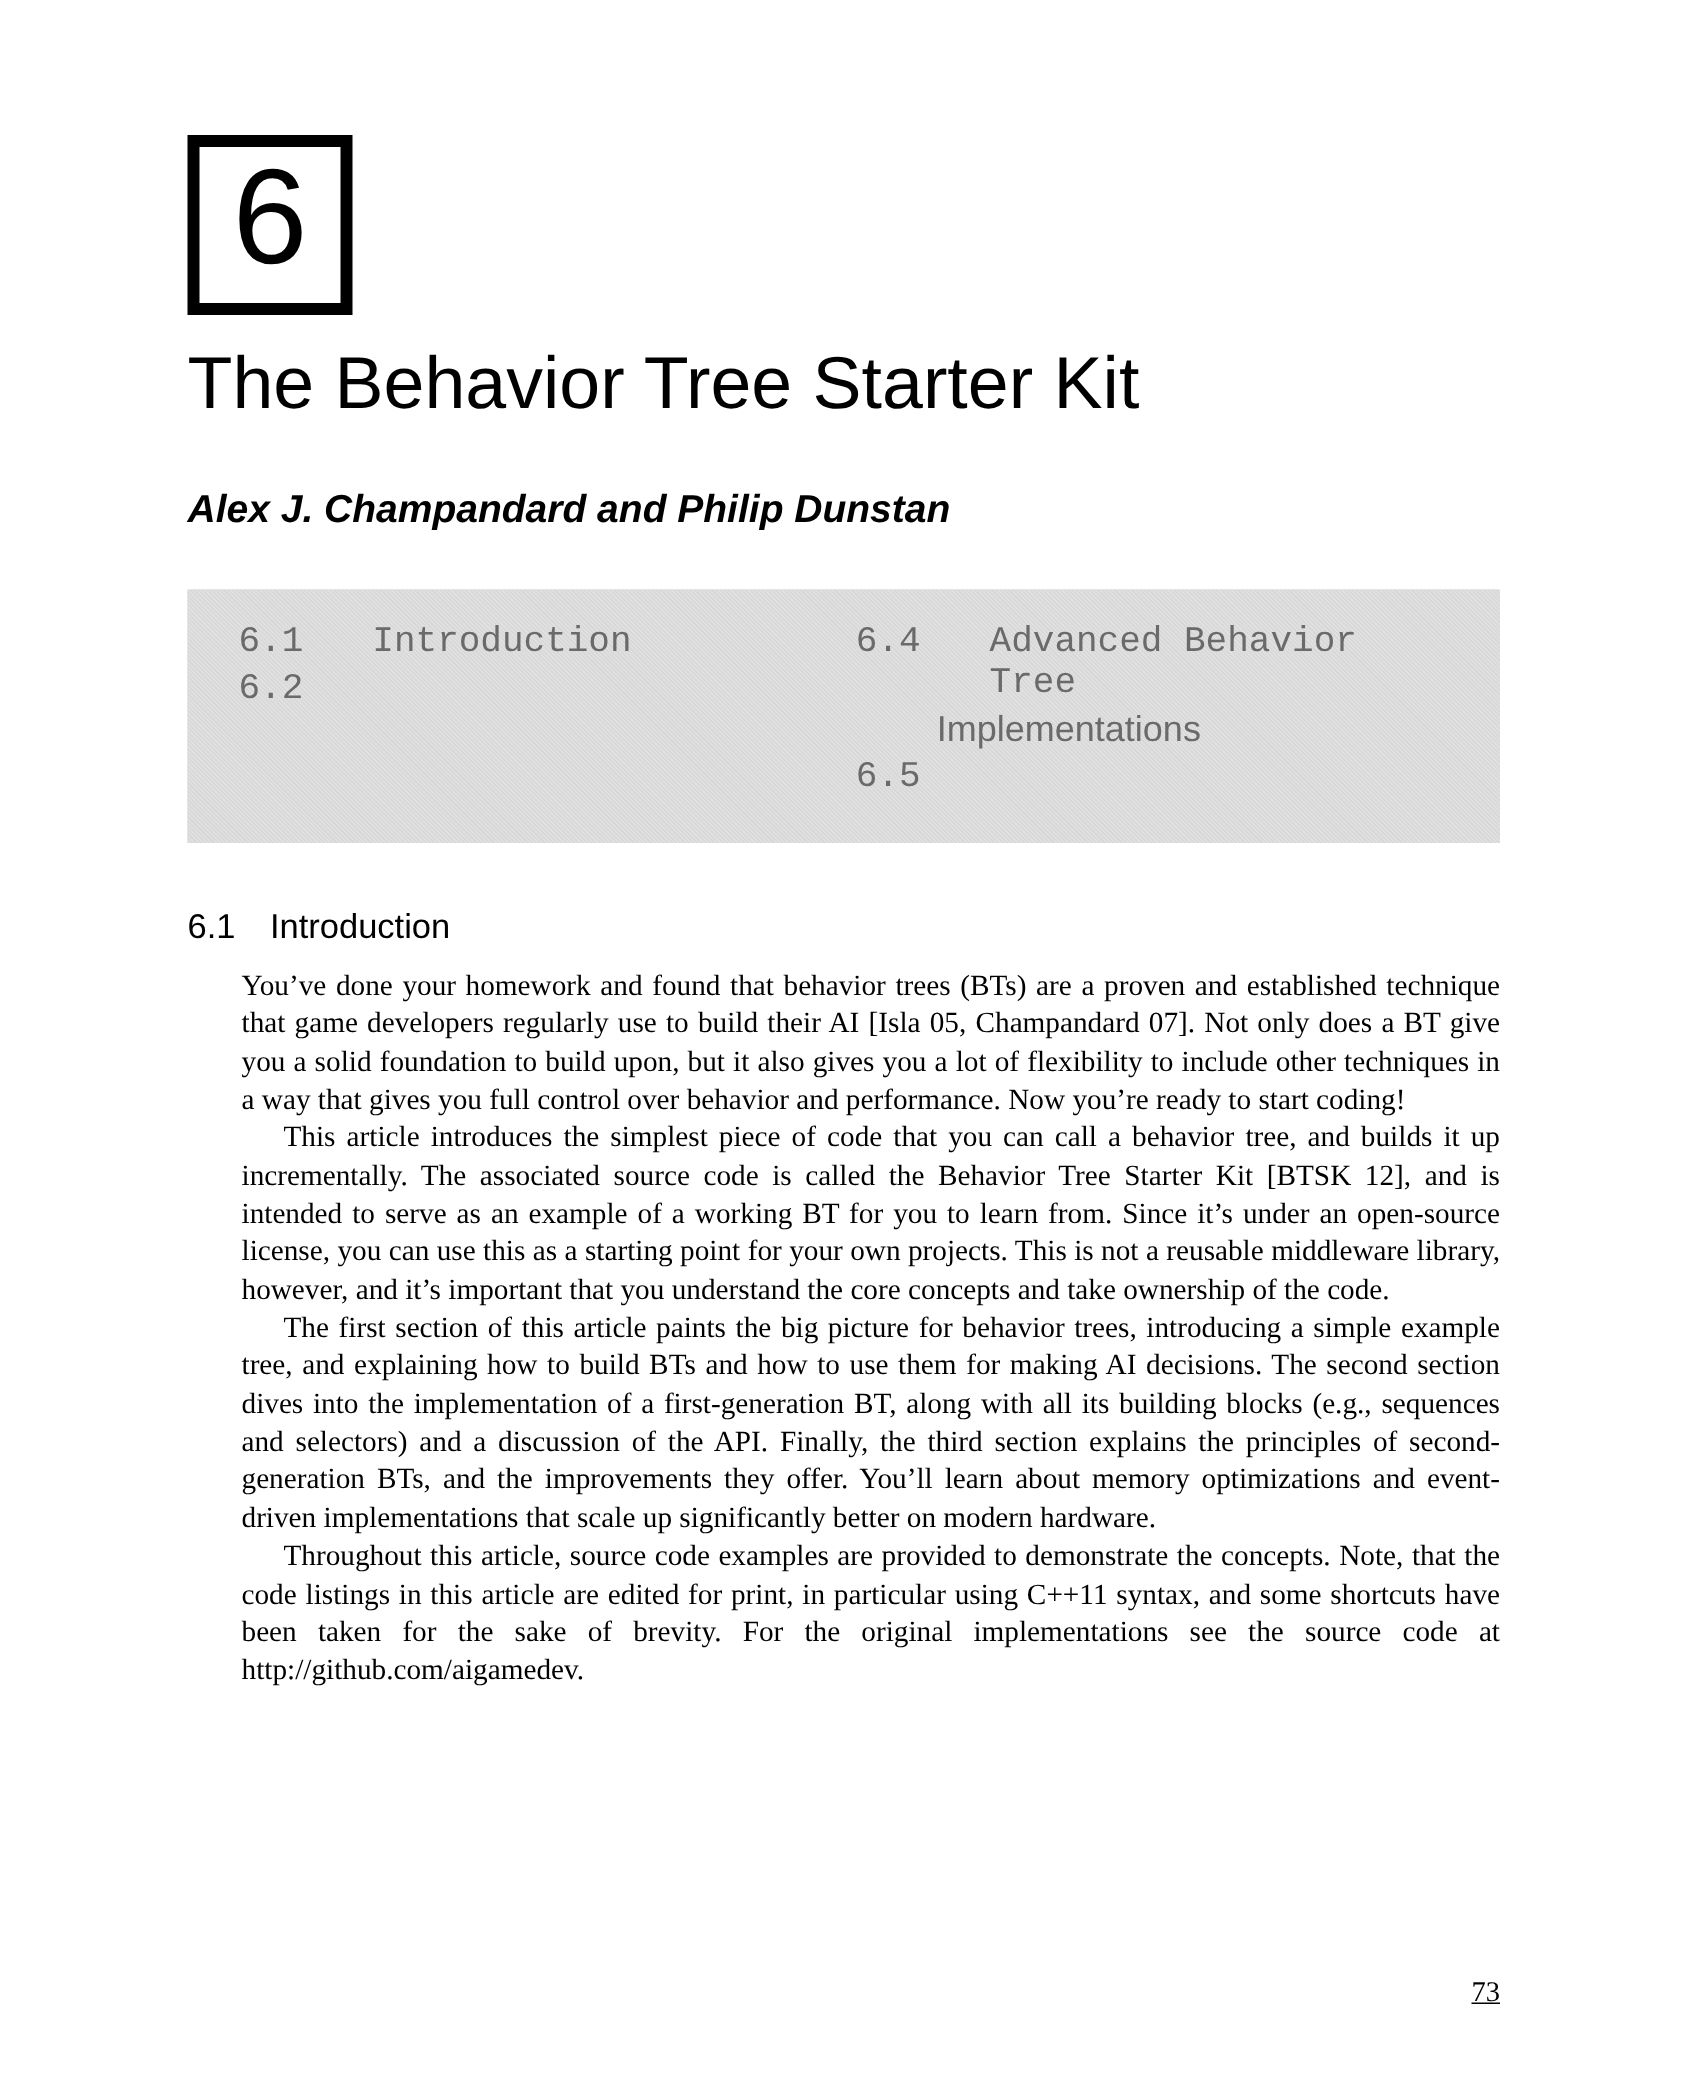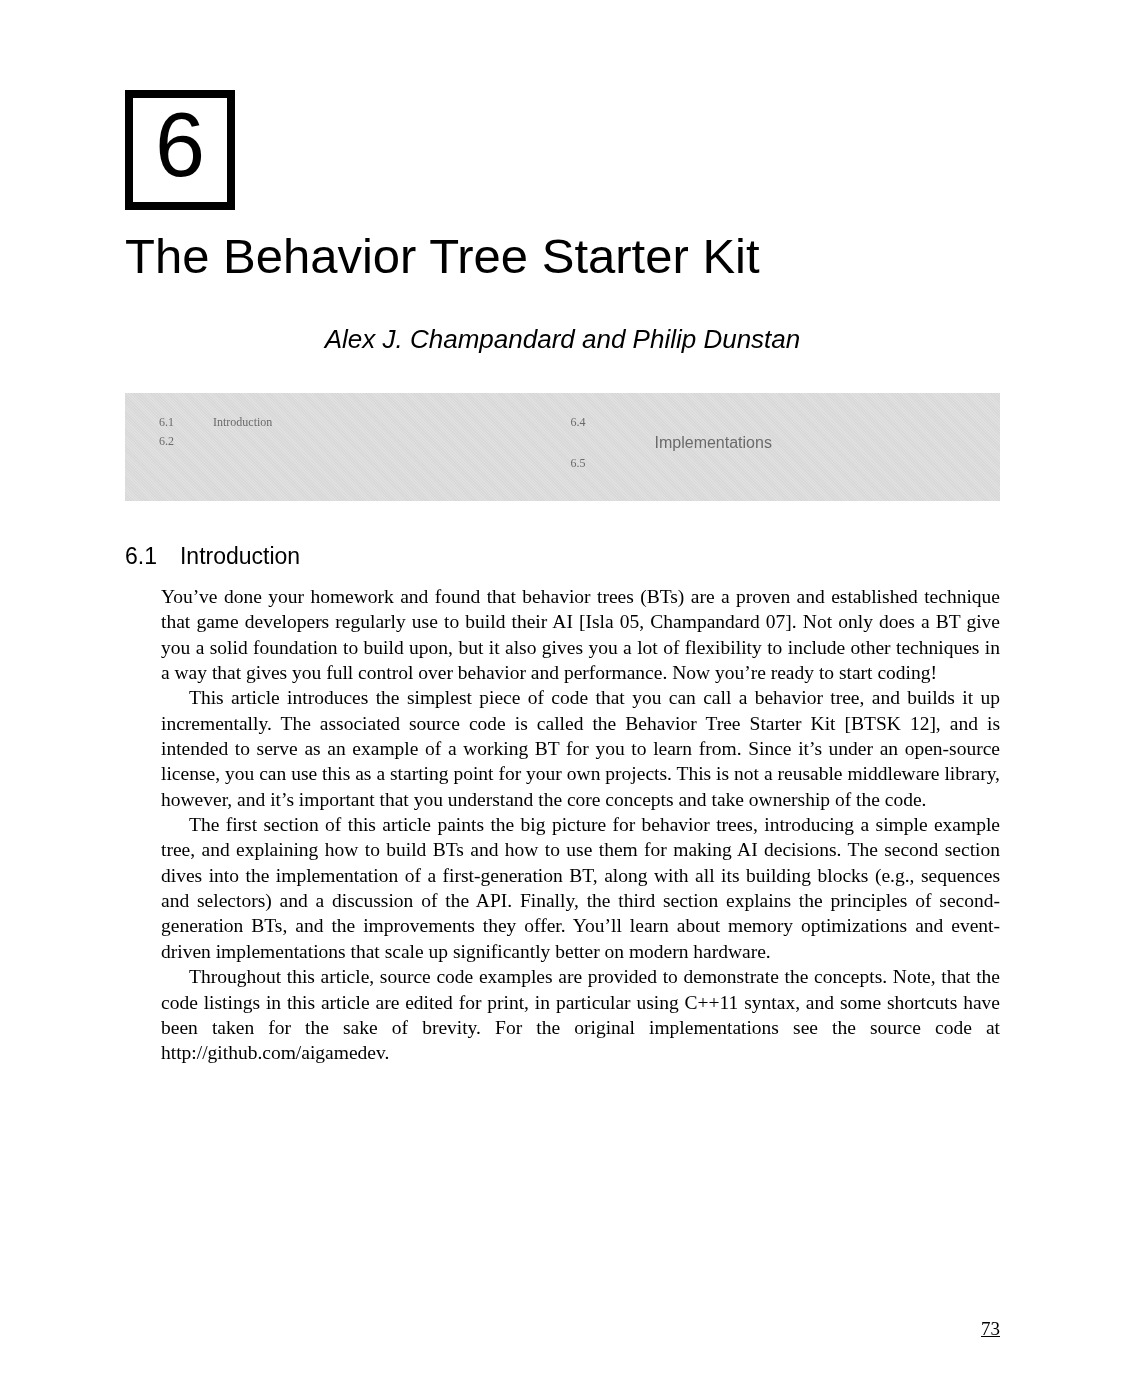--- a/index.html
+++ b/index.html
@@ -29,23 +29,22 @@
     .chapter-title {
       font-family: 'Century Gothic', 'Avant Garde', Futura, Arial, sans-serif;
       font-size: 49px;
       font-weight: 300;
       margin-bottom: 40px;
     }
     .authors {
       font-family: 'Century Gothic', 'Avant Garde', Futura, Arial, sans-serif;
       font-style: italic;
       font-size: 26px;
-      font-weight: 400;
+      font-weight: 700;
       margin-bottom: 38px;
-      text-align: center;
     }
     .toc-box {
       background-image: repeating-linear-gradient(
         45deg,
         #d8d8d8 0px,
         #d8d8d8 1px,
         #e0e0e0 1px,
         #e0e0e0 2px
       );
       background-color: #dedede;
@@ -55,37 +54,37 @@
       gap: 16px;
     }
     .toc-column {
       flex: 1;
       display: flex;
       flex-direction: column;
       gap: 4px;
     }
     .toc-row {
       display: flex;
-      gap: 6px;
-      font-family: Liberation Serif, serif;
-      font-size: 12px;
+      gap: 34px;
+      font-family: Liberation Mono, monospace;
+      font-size: 24px;
       font-weight: 300;
       color: #6a6a6a;
     }
     .toc-num {
       min-width: 36px;
     }
     .toc-label {
       flex: 1;
       margin-left: 12px;
     }
     .toc-sub {
-      margin-left: 84px;
+      margin-left: 54px;
       font-family: 'Century Gothic', 'Avant Garde', Futura, Arial, sans-serif;
-      font-size: 16px;
+      font-size: 24px;
       font-weight: 300;
       color: #6a6a6a;
     }
     .section-heading {
       font-family: 'Century Gothic', 'Avant Garde', Futura, Arial, sans-serif;
       font-size: 23px;
       font-weight: 300;
       margin-bottom: 14px;
     }
     .body-text {
@@ -127,20 +126,21 @@
         <span class="toc-num">6.1</span>
         <span class="toc-label">Introduction</span>
       </div>
       <div class="toc-row">
         <span class="toc-num">6.2</span>
       </div>
     </div>
     <div class="toc-column">
       <div class="toc-row">
         <span class="toc-num">6.4</span>
+        <span class="toc-label">Advanced Behavior Tree</span>
       </div>
       <div class="toc-sub">Implementations</div>
       <div class="toc-row">
         <span class="toc-num">6.5</span>
       </div>
     </div>
   </div>
 
   <h2 class="section-heading">6.1 Introduction</h2>
 

